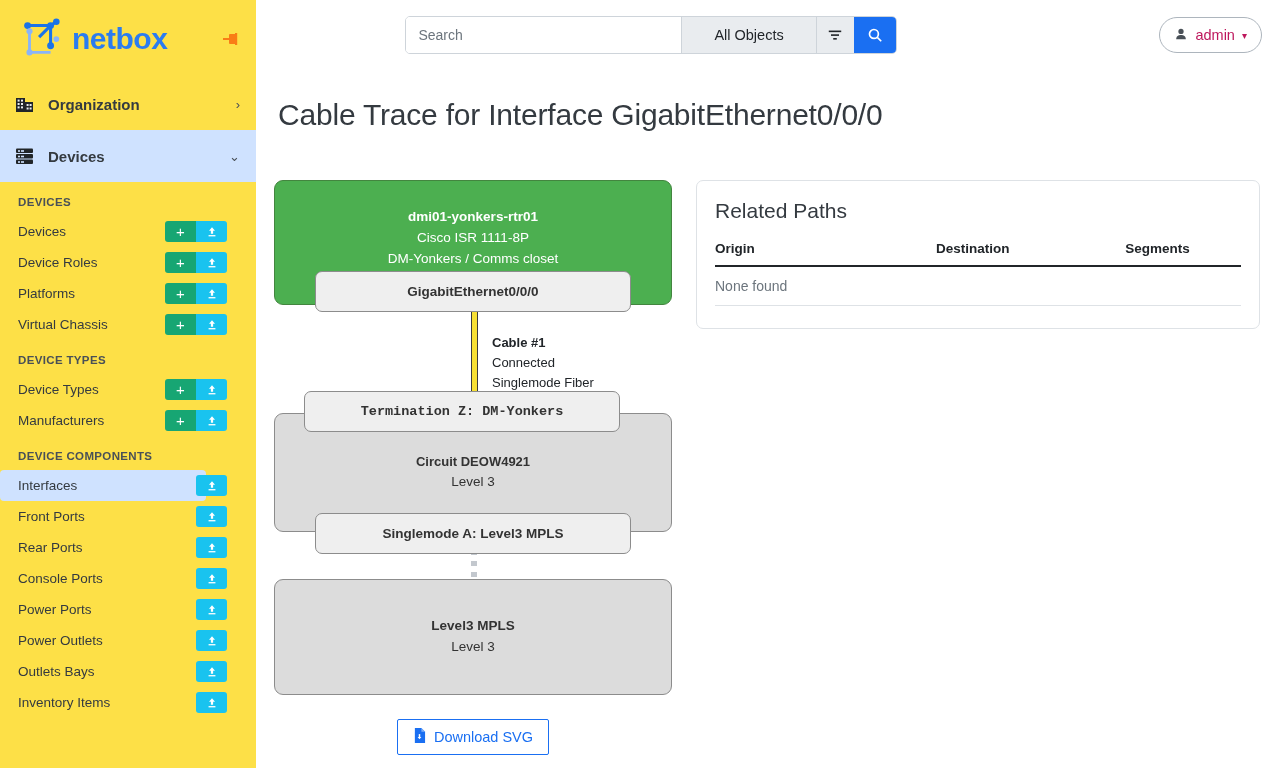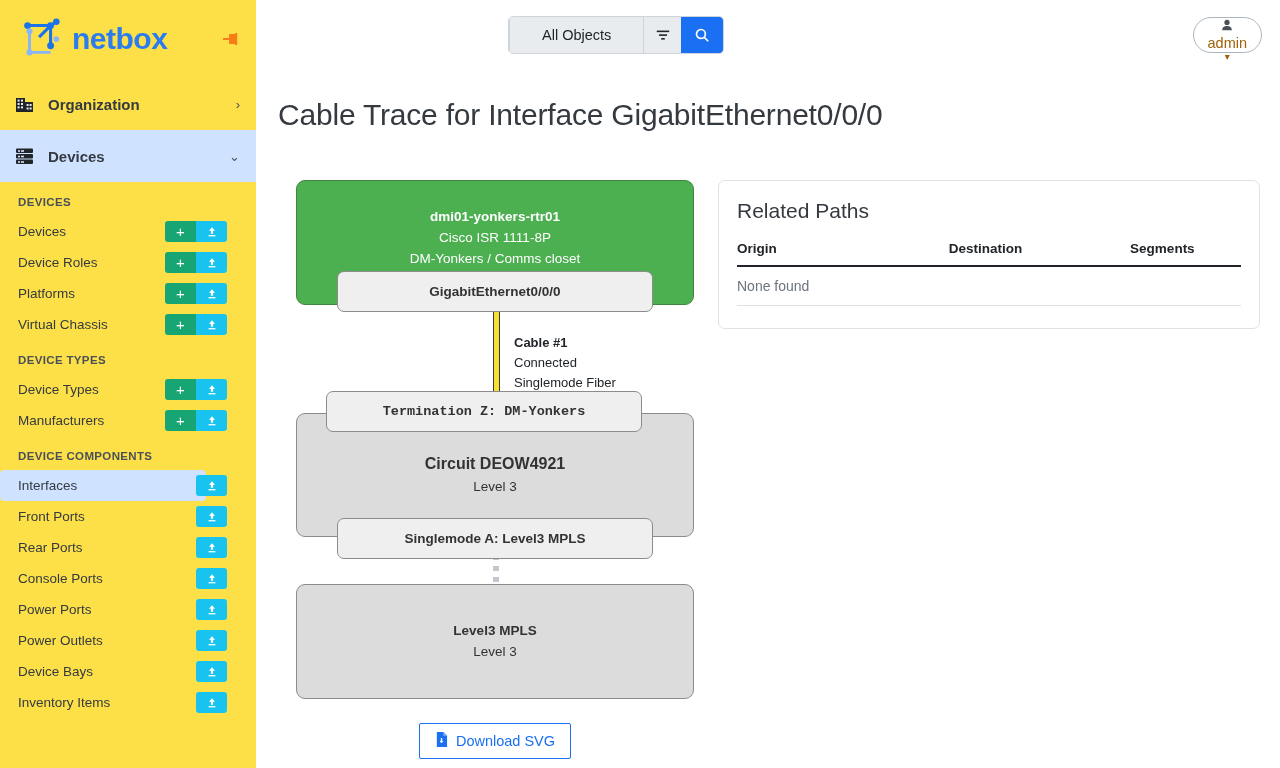--- a/index.html
+++ b/index.html
@@ -85,35 +85,34 @@
   }
   .filter-btn {
     display:flex; align-items:center; justify-content:center; width: 38px;
     background: #e9ecef; border-left: 1px solid #ced4da; cursor: pointer;
   }
   .search-btn {
     display:flex; align-items:center; justify-content:center; width: 42px;
     background: #1a6ff2; cursor: pointer;
   }
   .user-btn {
-    display: flex; align-items: center; 
+    display: flex; align-items: center; gap: 7px;
     height: 36px; padding: 0 14px;
     border: 1px solid #adb5bd; border-radius: 18px;
-    font-size: 14.5px; color: #a16207; cursor: pointer; background: #fff;
+    font-size: 14.5px; color: #be185d; cursor: pointer; background: #fff;
     margin-left: auto;
-    flex-direction: column;
   }
   .user-caret { font-size: 10px; }
 
   .page-title {
     font-size: 30px; font-weight: 400; color: #343a40;
     padding: 8px 0 0 22px; letter-spacing: -0.2px;
   }
 
-  .content { display: flex; padding: 28px 20px 0 40px; gap: 22px; justify-content: center; }
+  .content { display: flex; padding: 28px 20px 0 18px; gap: 22px; justify-content: center; }
   .trace-col { width: 400px; min-width: 400px; position: relative; }
   .paths-col { flex: 1; }
 
   
   .trace { position: relative; width: 398px; }
   .node-device {
     background: #4caf50; border: 1px solid #43853f; border-radius: 9px;
     color: #fff; text-align: center; padding: 26px 10px 34px;
   }
   .node-device .l1 { font-size: 13.5px; font-weight: 700; line-height: 1.55; }
@@ -133,21 +132,21 @@
   .cable-meta { position: absolute; left: 218px; top: 21px; text-align: left; }
   .cable-meta .c1 { font-size: 13px; font-weight: 700; color: #212529; line-height: 1.55; }
   .cable-meta .c2, .cable-meta .c3 { font-size: 13px; color: #212529; line-height: 1.55; }
 
   .circuit-wrap { position: relative; }
   .circuit-box {
     background: #dcdcdc; border: 1px solid #8c8c8c; border-radius: 9px;
     text-align: center; padding: 38px 10px; color: #333;
     position: relative; z-index: 1;
   }
-  .circuit-box .t1 { font-size: 16px; font-weight: 700; line-height: 1.5; }
+  .circuit-box .t1 { font-size: 13px; font-weight: 700; line-height: 1.5; }
   .circuit-box .t2 { font-size: 13.5px; font-weight: 400; line-height: 1.6; }
   .termz { position: absolute; top: -22px; left: 30px; z-index: 3; font-family: Liberation Mono, monospace; }
   .terma { position: absolute; bottom: -22px; left: 41px; z-index: 3; }
 
   .dash-row { height: 47px; position: relative; }
   .dash-line {
     position: absolute; left: 197px; top: 7px; width: 6px; height: 38px;
     background: repeating-linear-gradient(to bottom,#c3c8ce 0,#c3c8ce 5px,transparent 5px,transparent 11px);
   }
   .provider-box {
@@ -396,21 +395,21 @@
       <span class="nav-btns">
         <span class="btn-sq btn-imp only">
           <svg viewBox="0 0 14 14" width="12" height="12" fill="#fff">
               <path d="M7 1.5 L10.5 5.5 H8.3 V9 H5.7 V5.5 H3.5 Z"></path>
               <rect x="3" y="10.6" width="8" height="1.5"></rect>
             </svg>
         </span>
       </span>
     </div>
     <div class="nav-item">
-      <span class="item-label">Device Bays</span>
+      <span class="item-label">Outlets Bays</span>
       <span class="nav-btns">
         <span class="btn-sq btn-imp only">
           <svg viewBox="0 0 14 14" width="12" height="12" fill="#fff">
               <path d="M7 1.5 L10.5 5.5 H8.3 V9 H5.7 V5.5 H3.5 Z"></path>
               <rect x="3" y="10.6" width="8" height="1.5"></rect>
             </svg>
         </span>
       </span>
     </div>
     <div class="nav-item">
@@ -424,20 +423,21 @@
         </span>
       </span>
     </div>
   </aside>
 
   <main class="main">
 
     <div class="topbar">
       <div class="search-wrap">
         <div class="search-box">
+          <input class="search-input" type="text" placeholder="Search" style="">
           <div class="obj-select">All Objects</div>
           <div class="filter-btn">
             <svg viewBox="0 0 18 18" width="16" height="16" fill="#212529">
               <rect x="2" y="4" width="14" height="1.8"></rect>
                 <rect x="4.5" y="8.2" width="9" height="1.8"></rect>
                 <rect x="7" y="12.4" width="4" height="1.8"></rect>
             </svg>
           </div>
           <div class="search-btn">
             <svg viewBox="0 0 18 18" width="16" height="16" fill="none" stroke="#fff" stroke-width="1.9">

